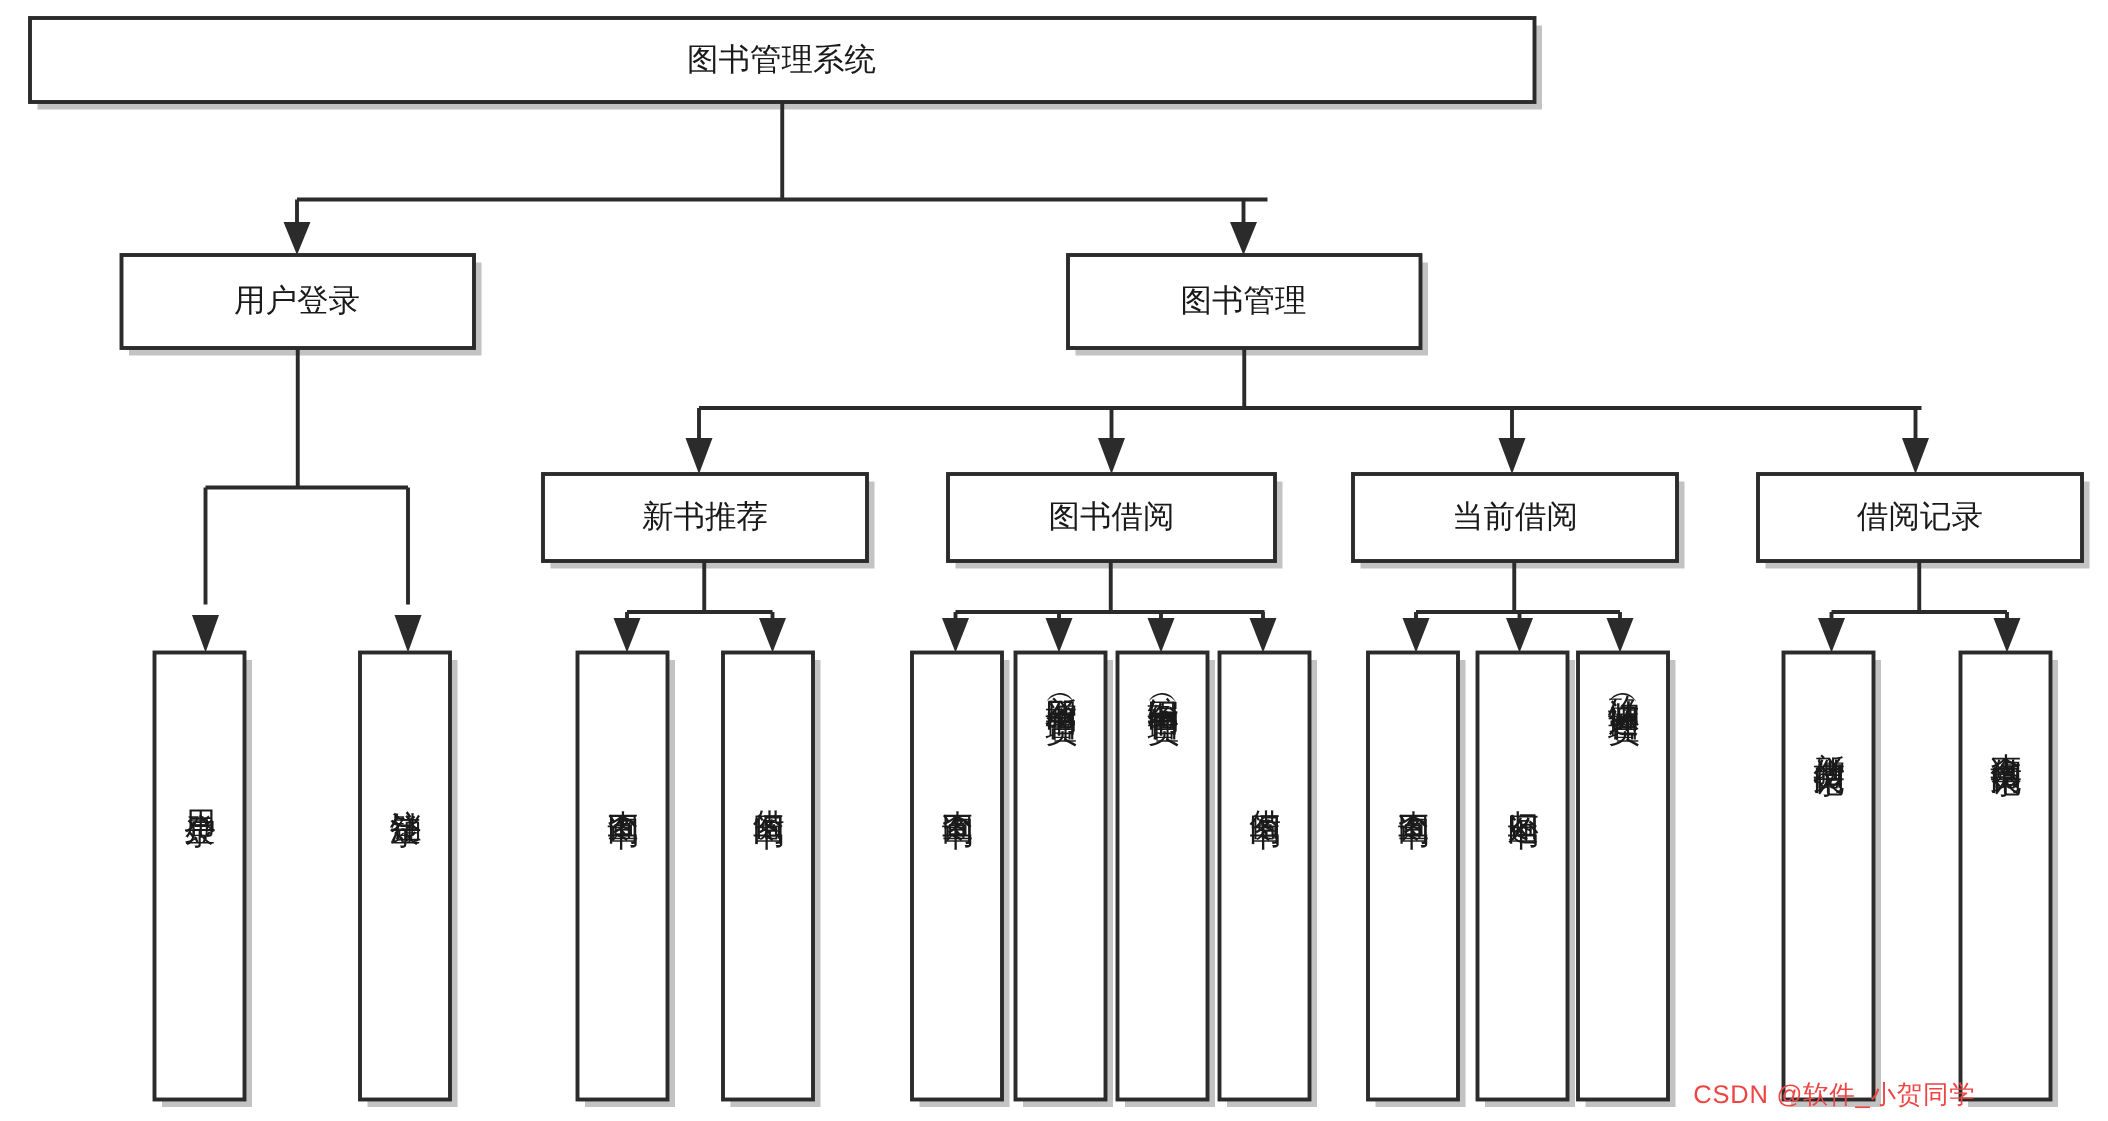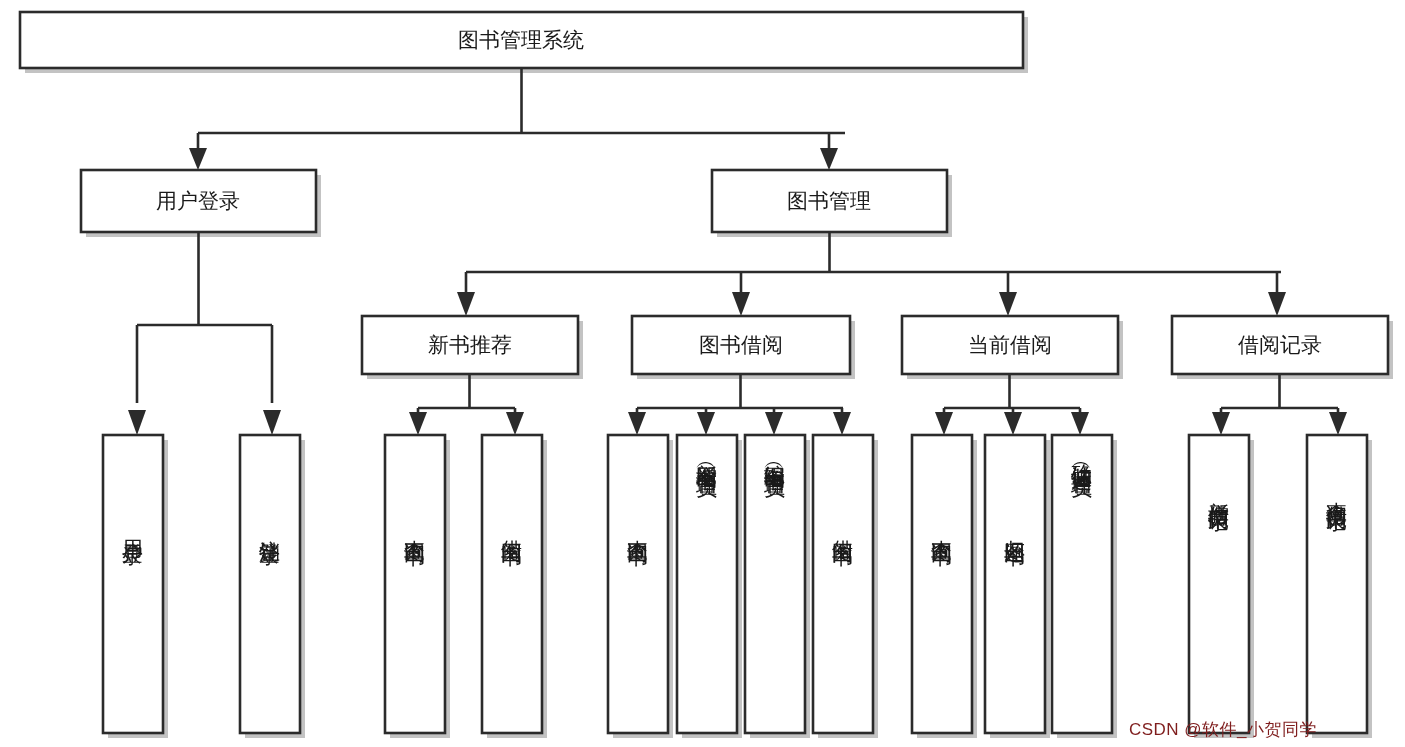--- a/index.html
+++ b/index.html
@@ -68,21 +68,21 @@
     color: #1a1a1a;
     letter-spacing: 2px;
     white-space: nowrap;
   }
   #watermark {
     position: absolute;
     right: 8px;
     bottom: 6px;
     font-family: "Liberation Sans", "DejaVu Sans", sans-serif;
     font-size: 17px;
-    color: #7f1d1d;
+    color: #ef4444;
     letter-spacing: 0.5px;
     white-space: nowrap;
   }
 </style>
 </head>
 <body>
 
 <div id="diagram-root">
 
   <svg id="flow" viewBox="0 0 1405 747">

